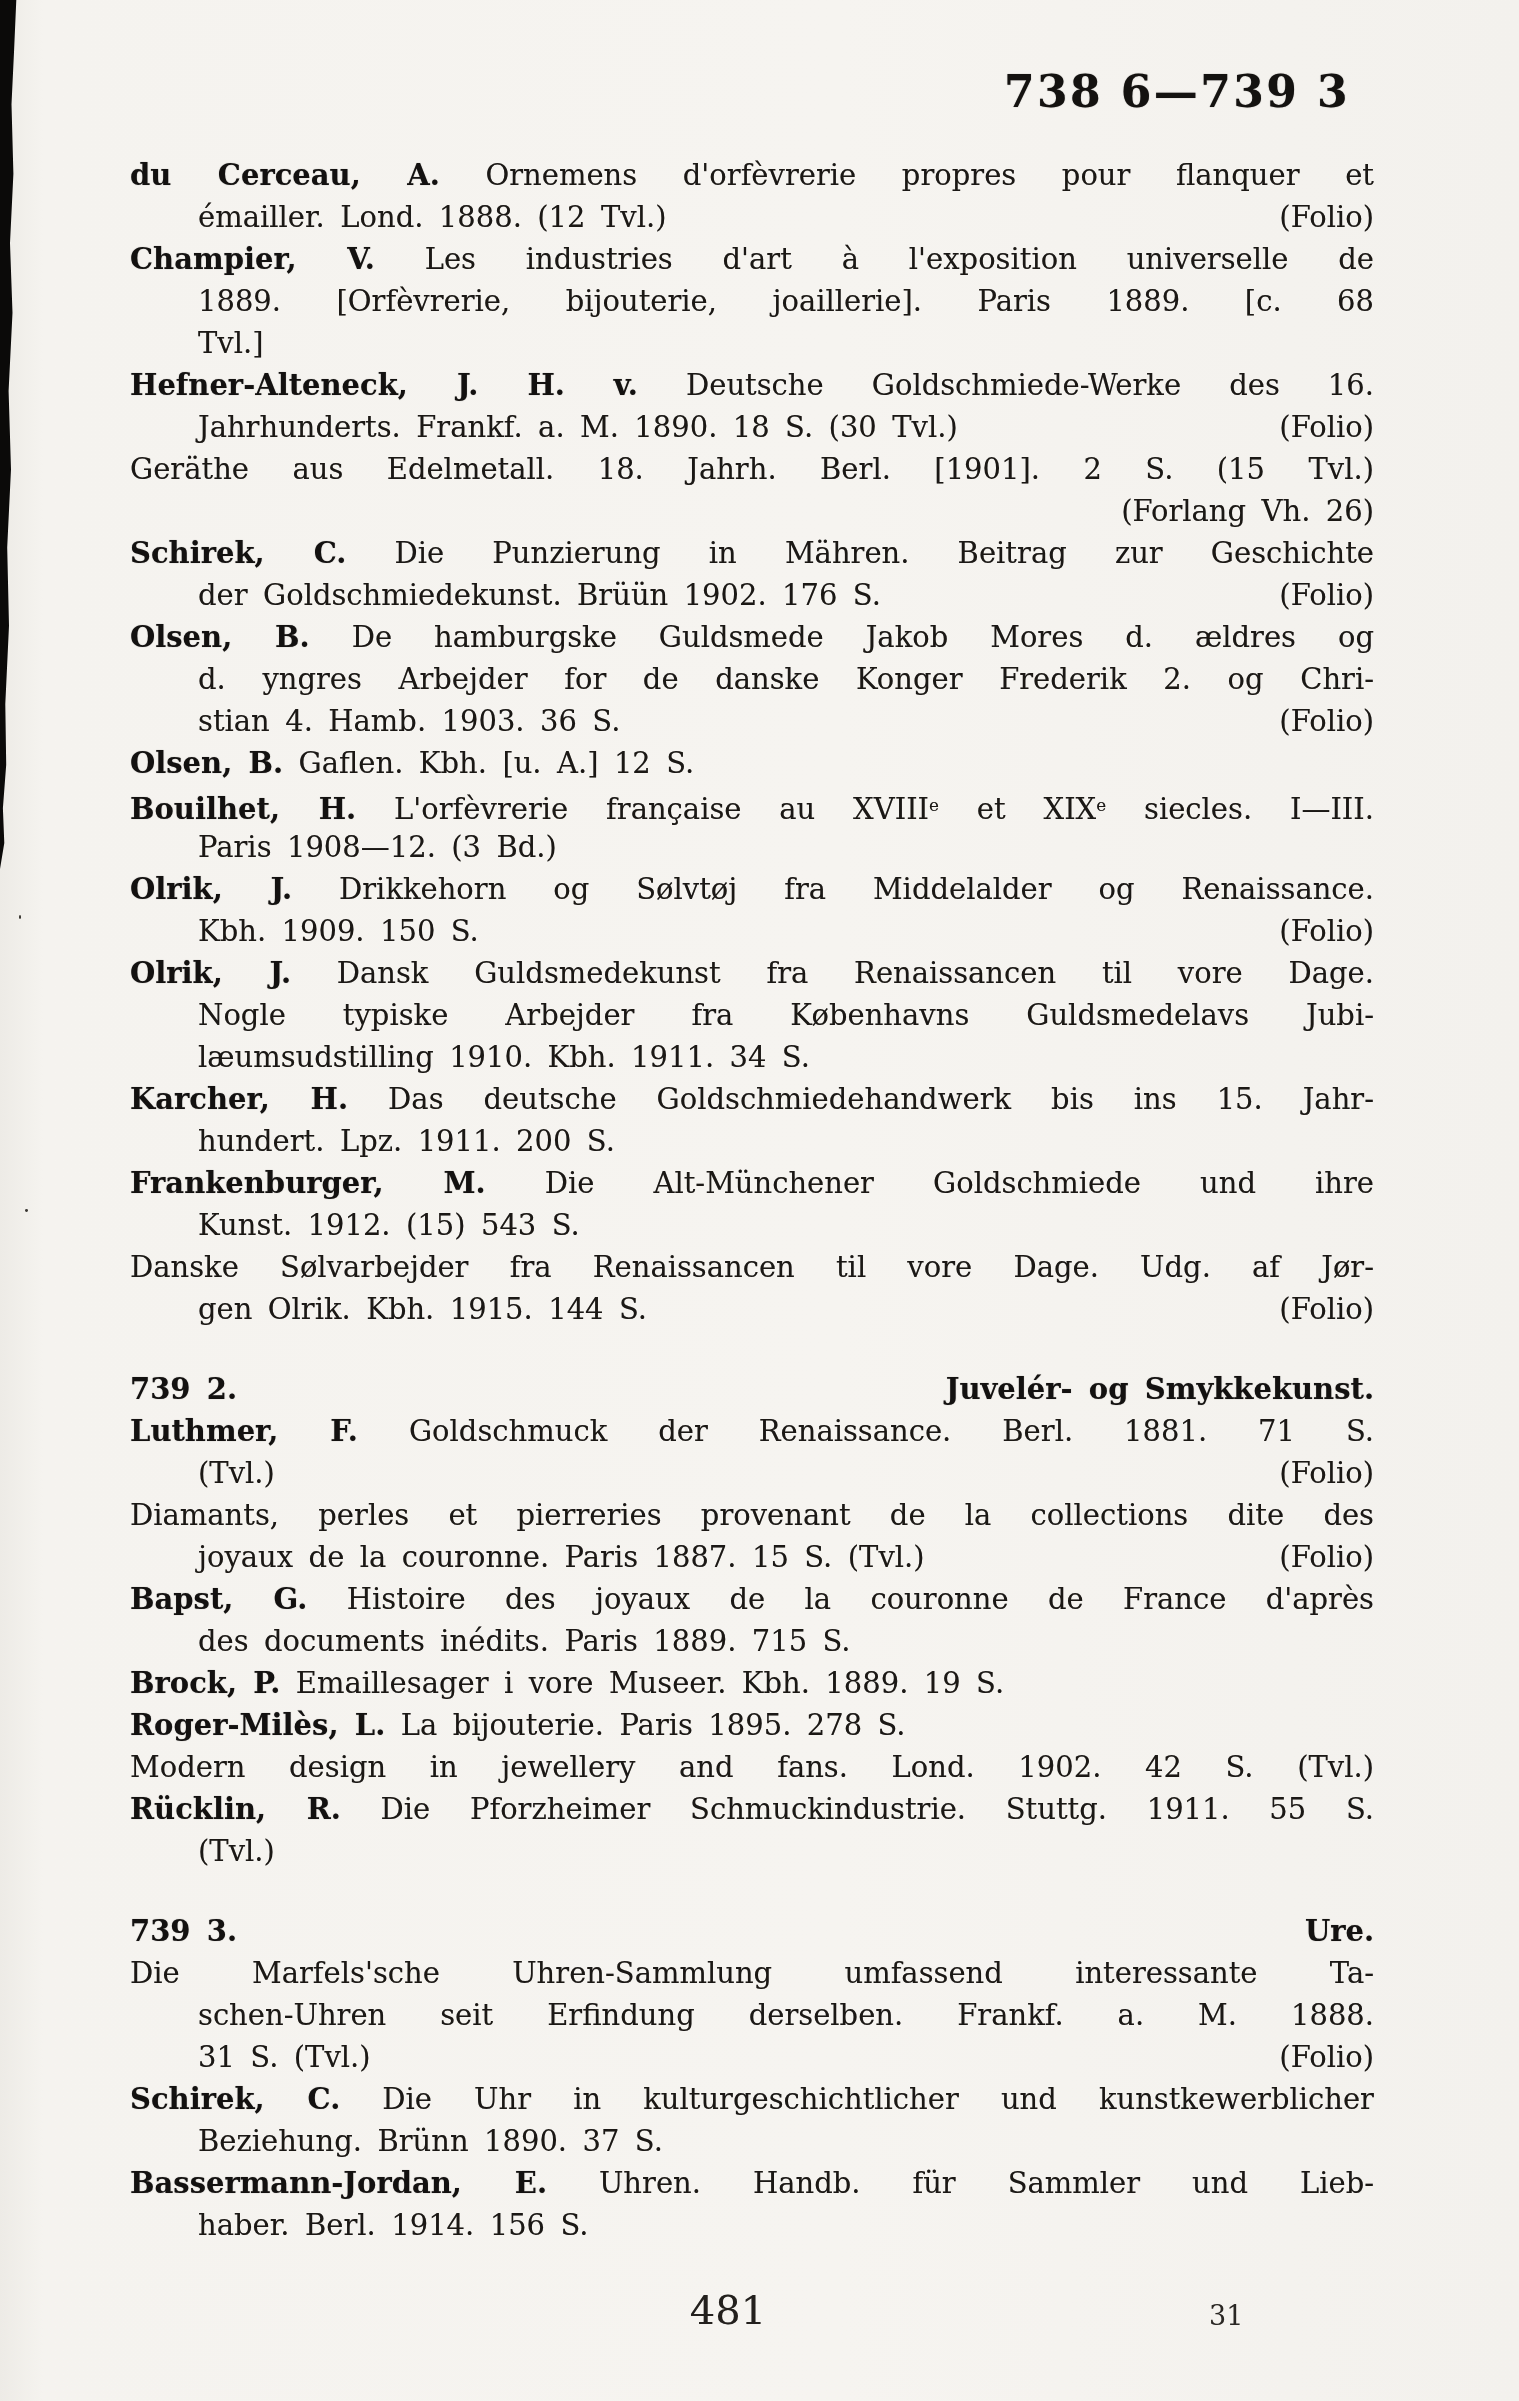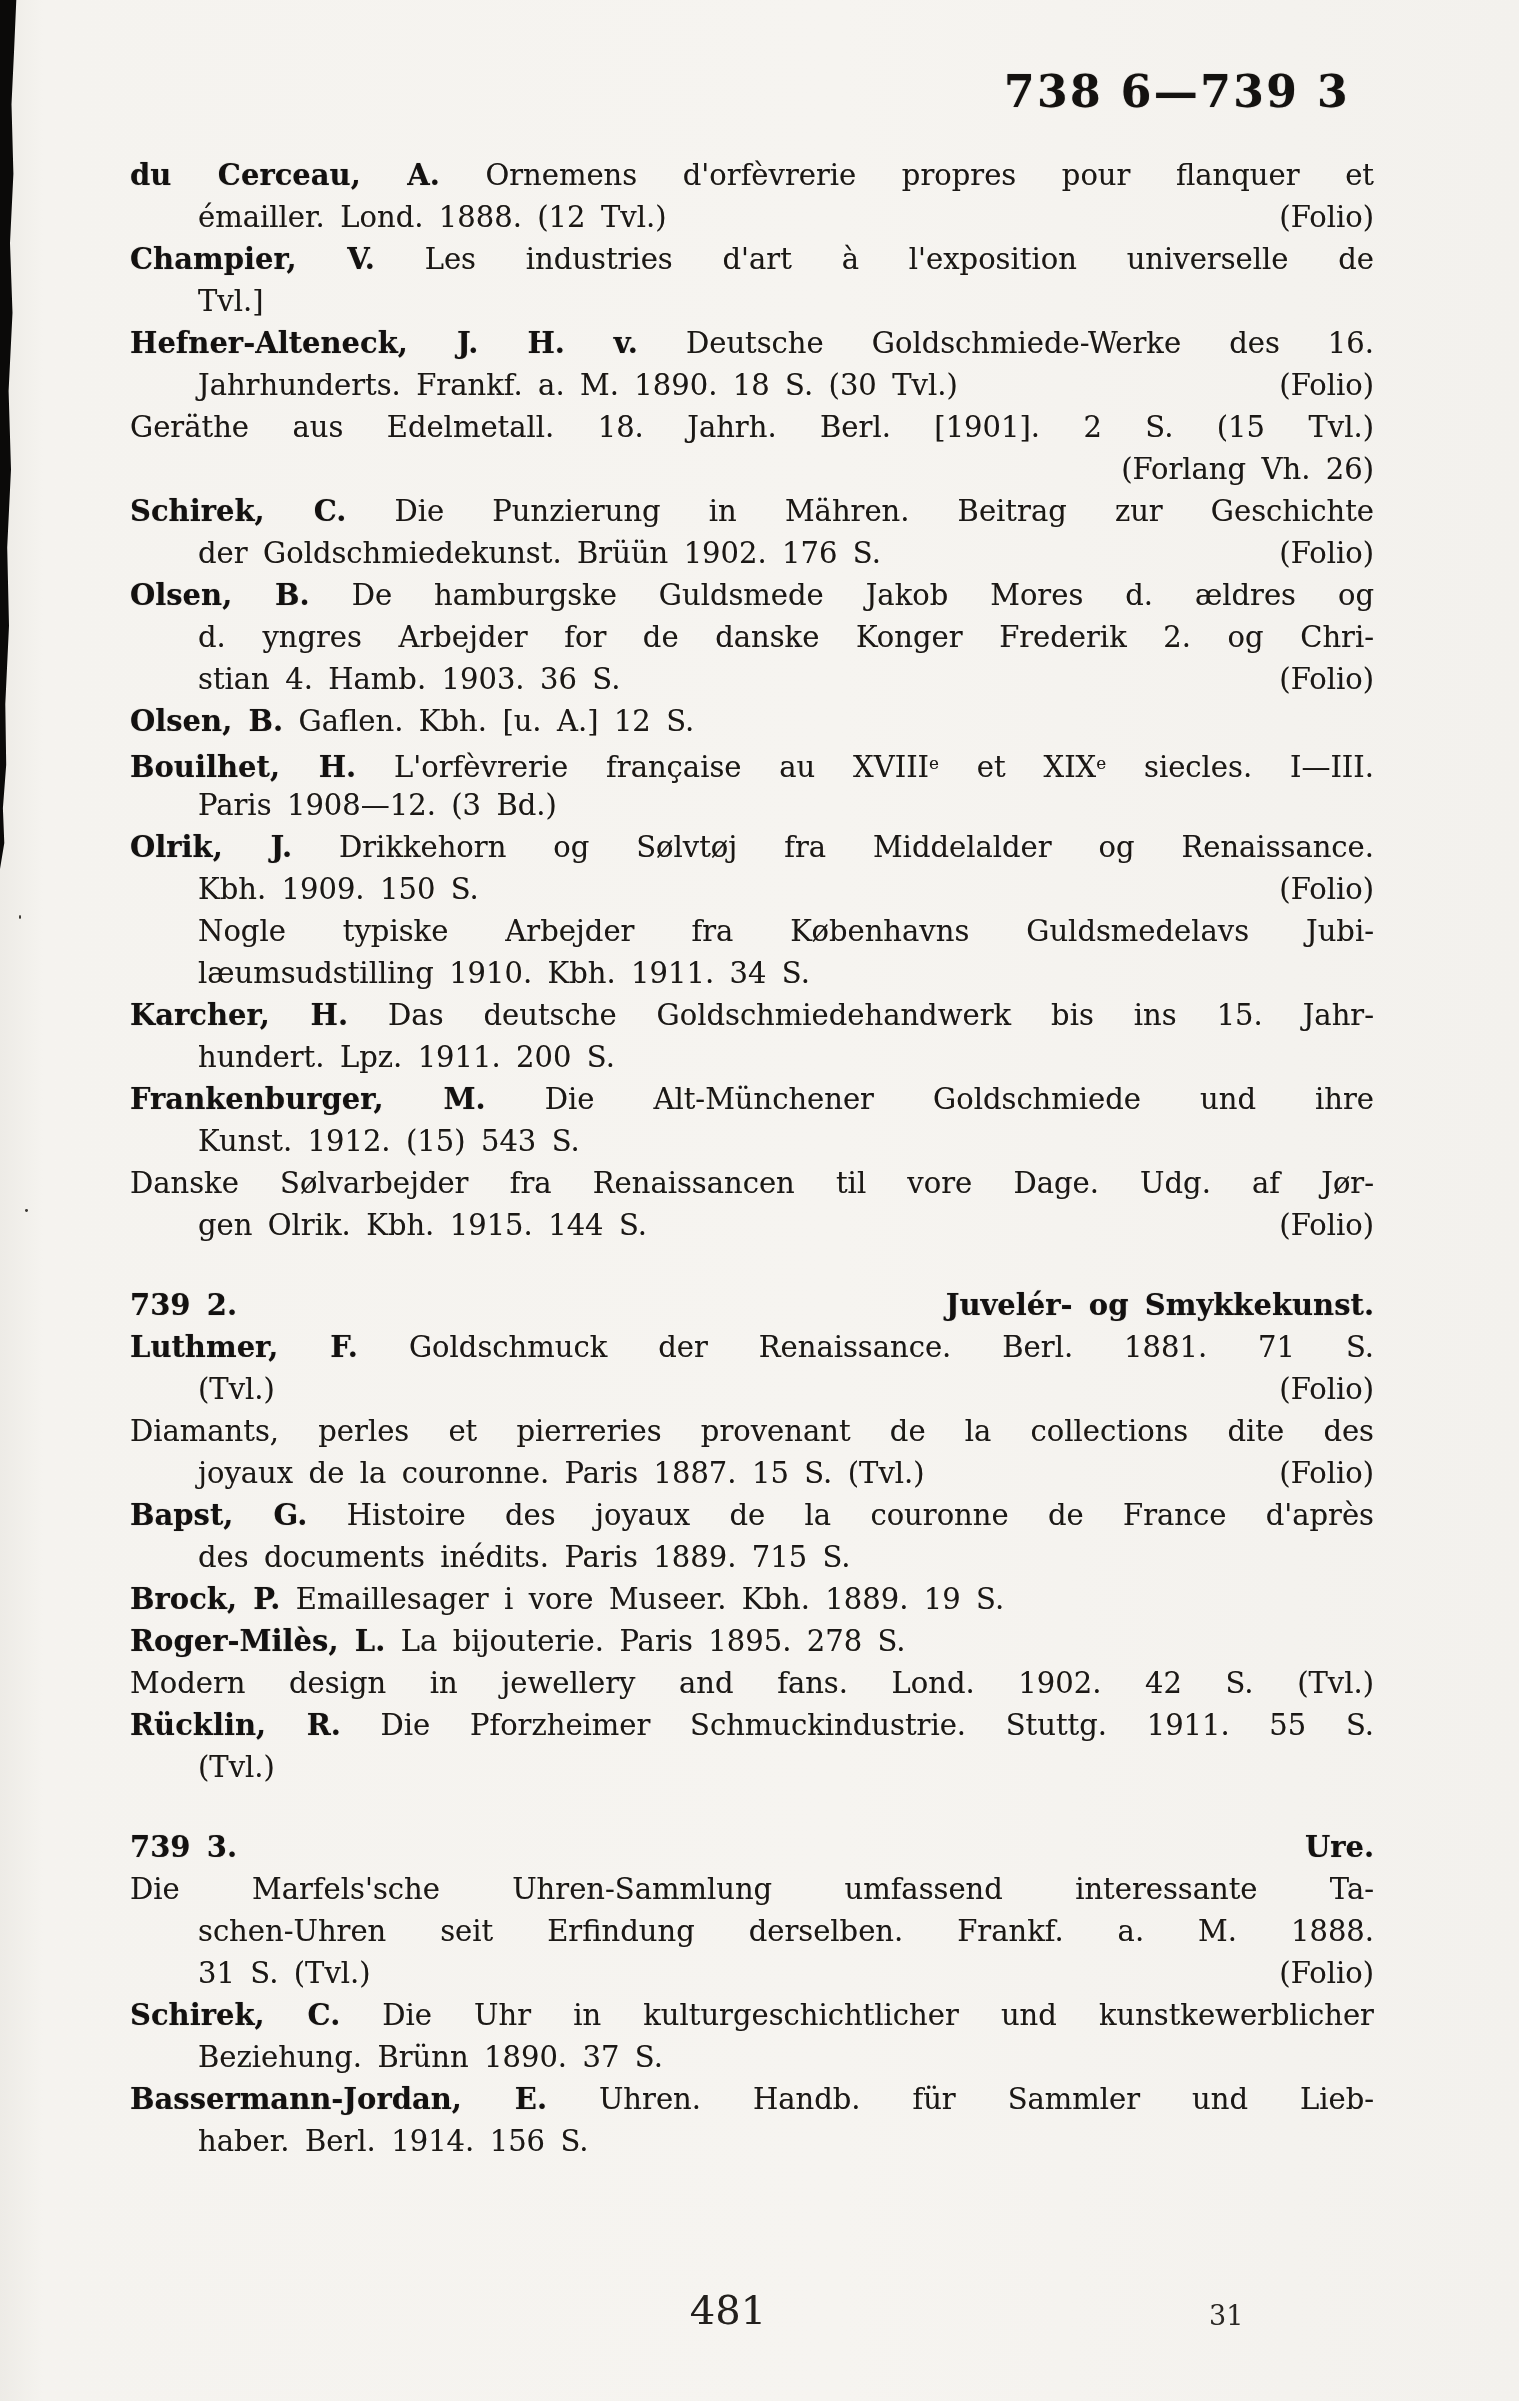--- a/index.html
+++ b/index.html
@@ -106,20 +106,23 @@
       <div class="line j">
         <span class="lft"><span class="b">du Cerceau, A.</span><span> Ornemens d'orfèvrerie propres pour flanquer et</span></span>
       </div>
       <div class="line ind">
         <span class="lft"><span>émailler.  Lond.  1888.  (12 Tvl.)</span></span>
         <span class="rgt">(Folio)</span>
       </div>
       <div class="line j">
         <span class="lft"><span class="b">Champier, V.</span><span> Les industries d'art à l'exposition universelle de</span></span>
       </div>
+      <div class="line ind j">
+        <span class="lft"><span>1889. [Orfèvrerie, bijouterie, joaillerie]. Paris 1889. [c. 68</span></span>
+      </div>
       <div class="line ind">
         <span class="lft"><span>Tvl.]</span></span>
       </div>
       <div class="line j">
         <span class="lft"><span class="b">Hefner-Alteneck, J. H. v.</span><span> Deutsche Goldschmiede-Werke des 16.</span></span>
       </div>
       <div class="line ind">
         <span class="lft"><span>Jahrhunderts.  Frankf. a. M. 1890.  18 S.  (30 Tvl.)</span></span>
         <span class="rgt">(Folio)</span>
       </div>
@@ -155,20 +158,23 @@
       </div>
       <div class="line ind">
         <span class="lft"><span>Paris 1908—12.  (3 Bd.)</span></span>
       </div>
       <div class="line j">
         <span class="lft"><span class="b">Olrik, J.</span><span> Drikkehorn og Sølvtøj fra Middelalder og Renaissance.</span></span>
       </div>
       <div class="line ind">
         <span class="lft"><span>Kbh. 1909.  150 S.</span></span>
         <span class="rgt">(Folio)</span>
+      </div>
+      <div class="line j">
+        <span class="lft"><span class="b">Olrik, J.</span><span> Dansk Guldsmedekunst fra Renaissancen til vore Dage.</span></span>
       </div>
       <div class="line ind j">
         <span class="lft"><span>Nogle typiske Arbejder fra Københavns Guldsmedelavs Jubi-</span></span>
       </div>
       <div class="line ind">
         <span class="lft"><span>læumsudstilling 1910.  Kbh. 1911.  34 S.</span></span>
       </div>
       <div class="line j">
         <span class="lft"><span class="b">Karcher, H.</span><span> Das deutsche Goldschmiedehandwerk bis ins 15. Jahr-</span></span>
       </div>

